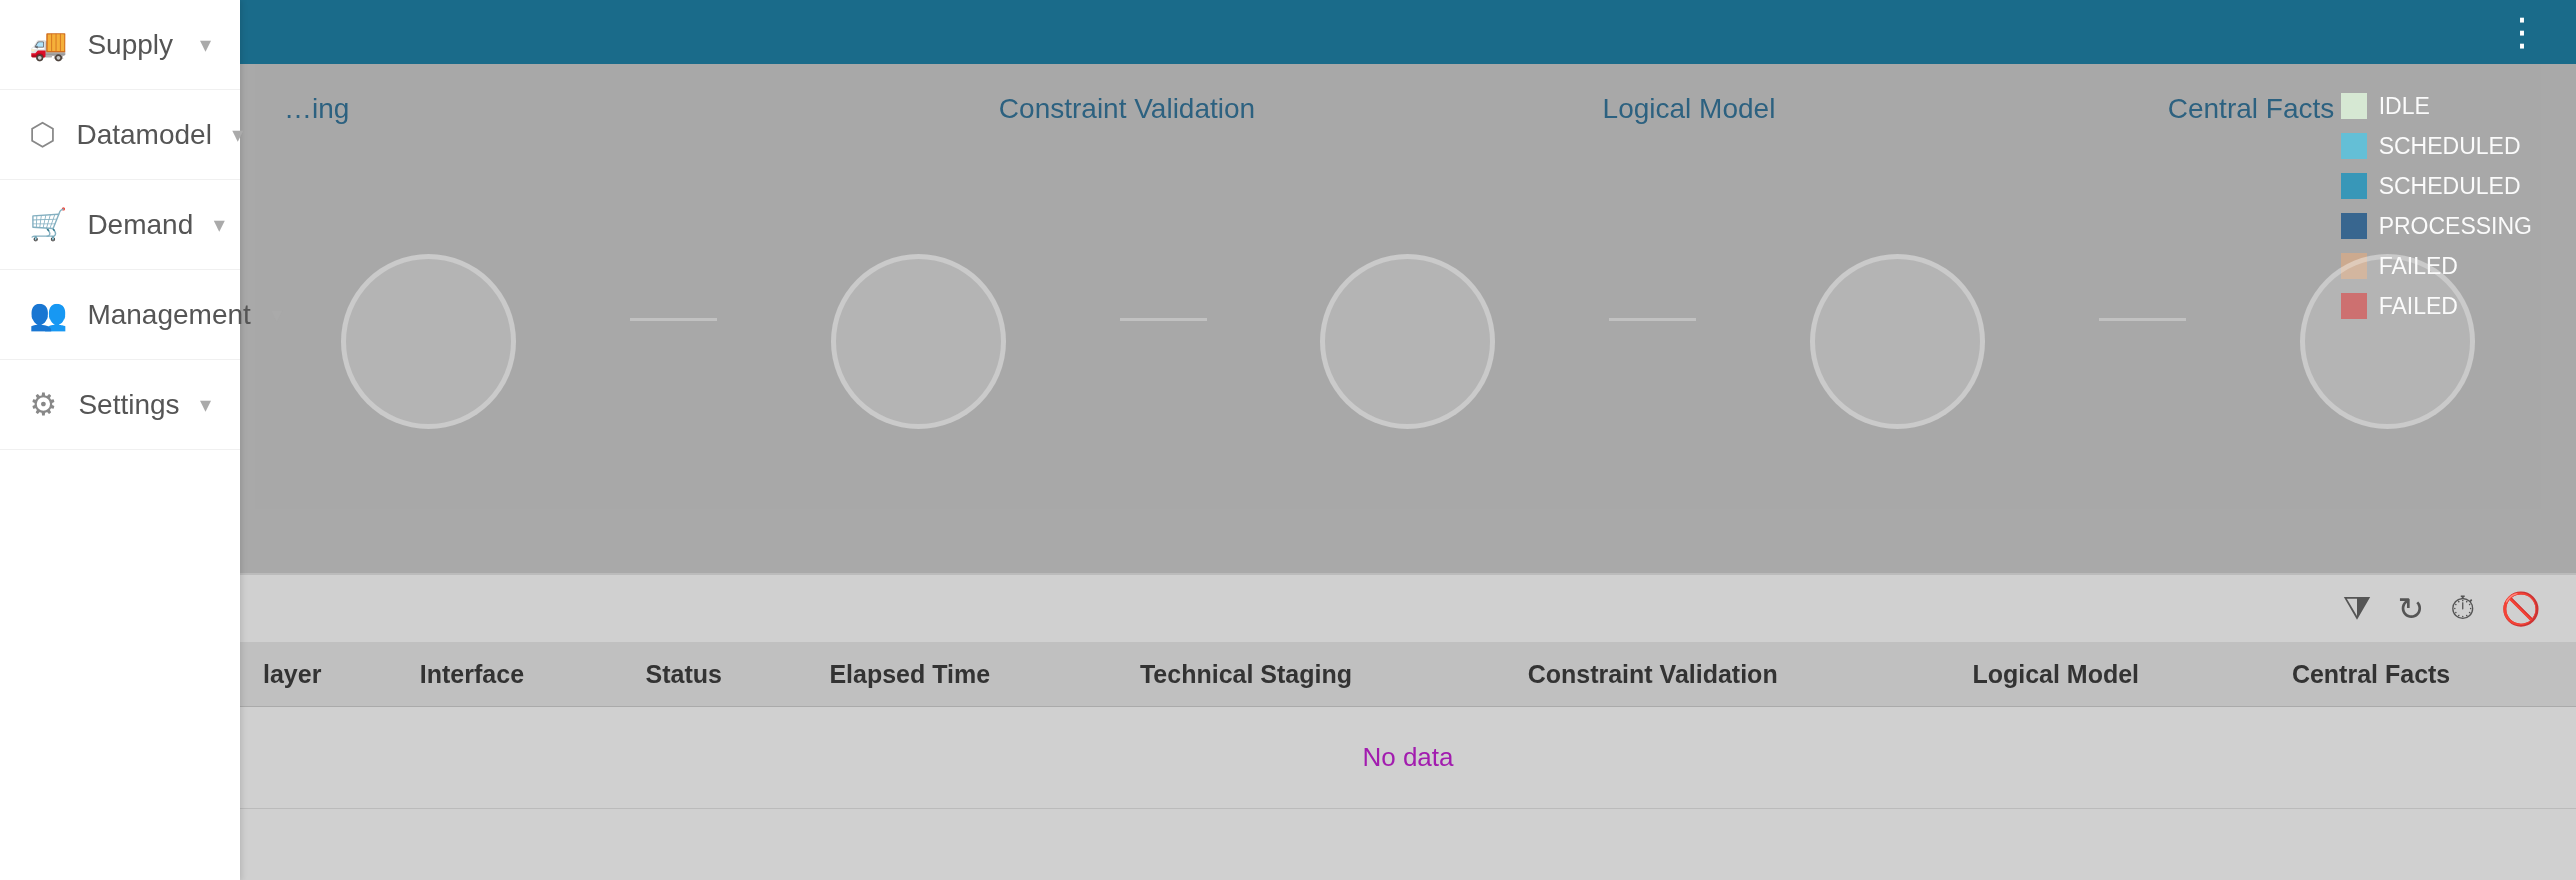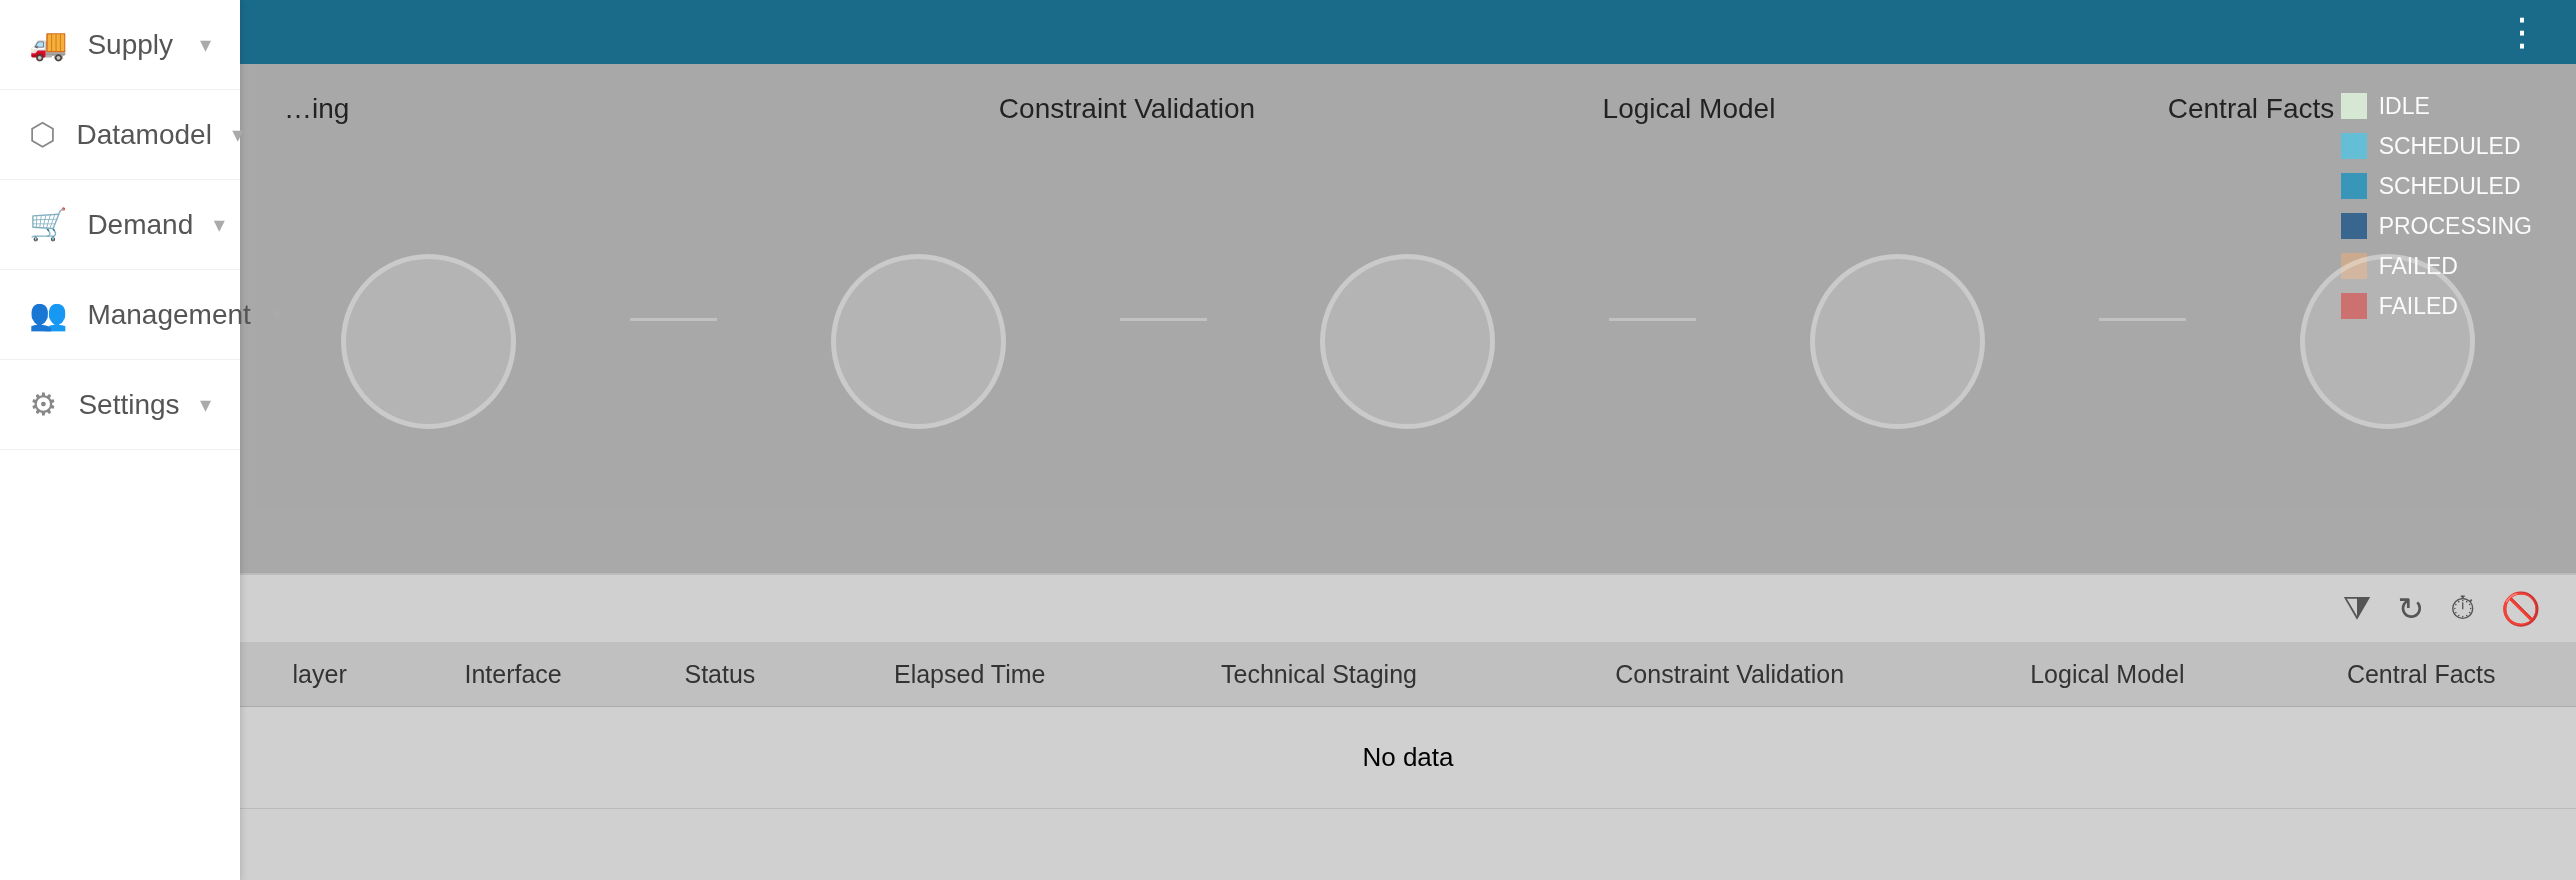--- a/index.html
+++ b/index.html
@@ -85,21 +85,21 @@
       display: flex;
       align-items: center;
       padding: 29px 44px 14.6px 44px;
       gap: 0;
     }
     .pipeline-col-header {
       flex: 1;
       text-align: center;
       font-size: 28px;
       font-weight: 500;
-      color: #000000;
+      color: #0c4a6e;
     }
     .pipeline-col-header:first-child { text-align: left; }
 
     
     .pipeline-circles {
       flex: 1;
       display: flex;
       align-items: center;
       justify-content: space-around;
       padding: 0 44px 29px 44px;
@@ -197,36 +197,36 @@
       border-collapse: collapse;
     }
 
     thead tr {
       background: #c0c0c0;
       border-bottom: 1.5px solid #aaa;
     }
 
     thead th {
       padding: 17.5px 23px;
-      text-align: center;
+      text-align: left;
       font-size: 25px;
-      font-weight: 400;
+      font-weight: 700;
       color: #333;
     }
 
     tbody tr td {
       padding: 20.4px 23px;
       font-size: 25px;
       color: #444;
       border-bottom: 0.7px solid #bbb;
     }
 
     .no-data-row td {
       text-align: center;
-      color: #000000;
+      color: #a21caf;
       padding: 35px;
       font-size: 26px;
     }
   </style>
 </head>
 <body>
 
 <nav class="sidebar">
   <div class="sidebar-item">
     <span class="icon">🚚</span>

